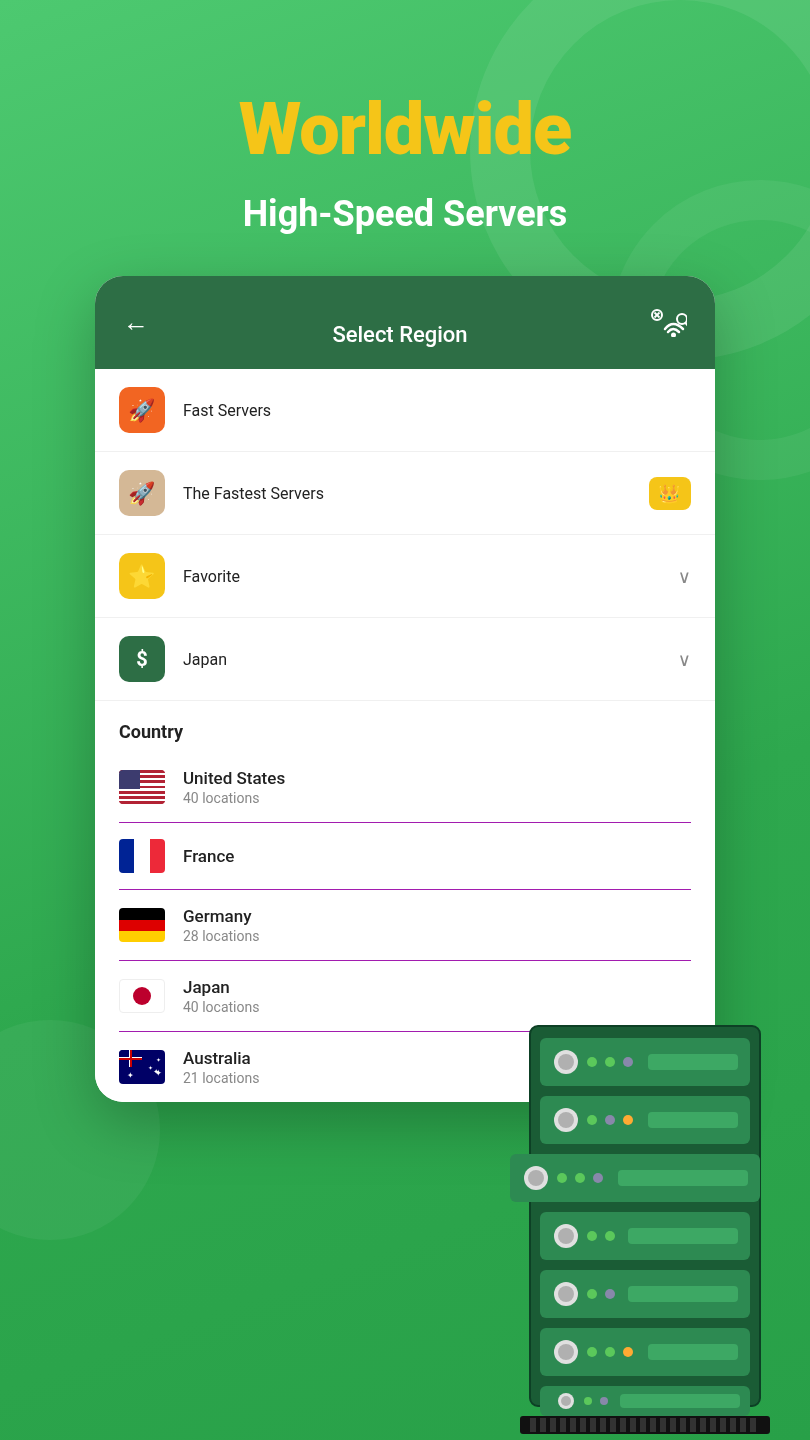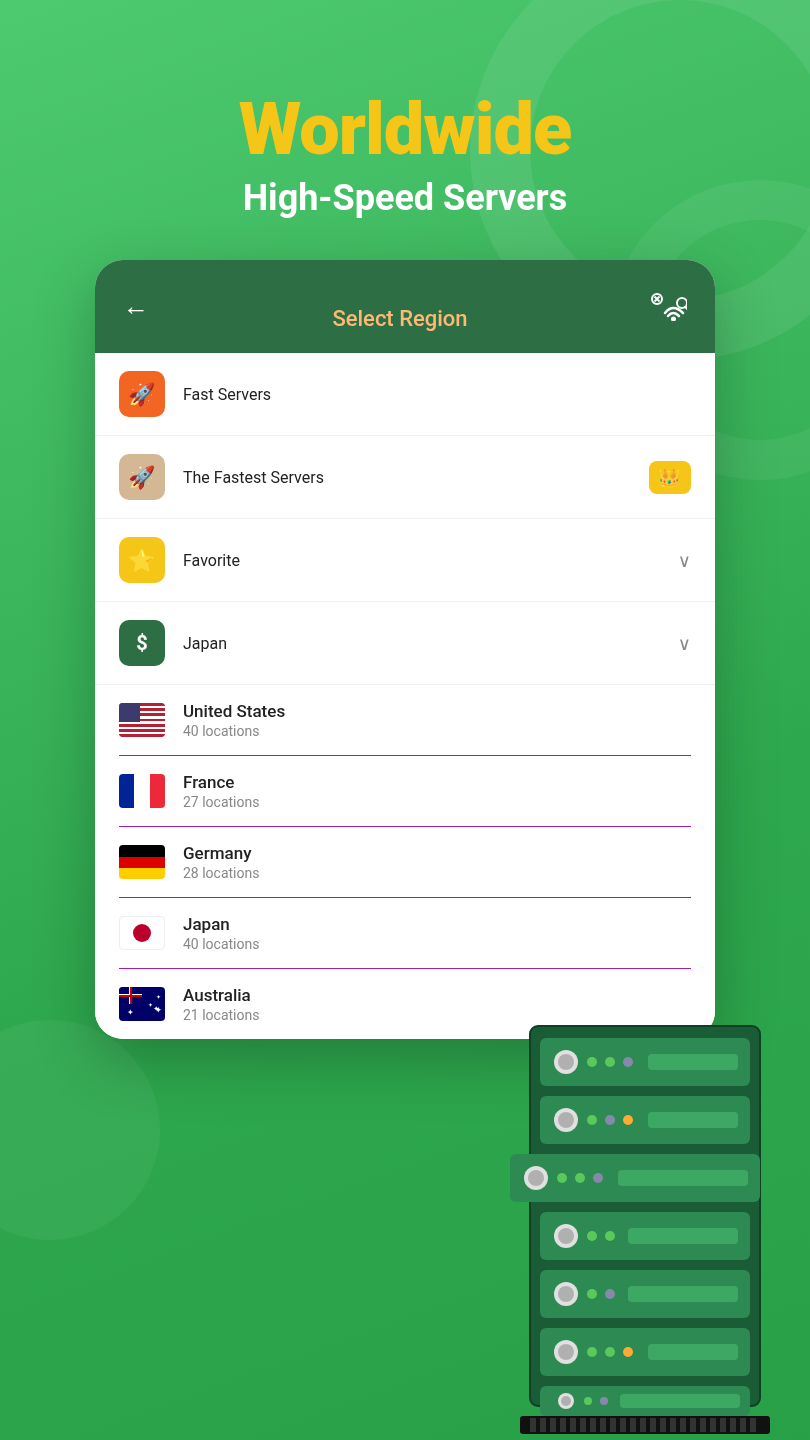--- a/index.html
+++ b/index.html
@@ -60,21 +60,21 @@
       font-size: 72px;
       font-weight: 900;
       color: #f5c518;
       letter-spacing: -1px;
       line-height: 1.1;
     }
     .header-subtitle {
       font-size: 36px;
       font-weight: 700;
       color: #ffffff;
-      margin-top: 8px;
+      margin-top: 24px;
       line-height: 1.2;
     }
 
     
     .phone-container {
       position: relative;
       z-index: 2;
       margin: 40px auto 0;
       width: 620px;
     }
@@ -93,21 +93,21 @@
       display: flex;
       align-items: center;
       justify-content: space-between;
     }
     .back-btn {
       color: #fff;
       font-size: 26px;
       cursor: pointer;
     }
     .top-bar-title {
-      color: #fdba74;
+      color: #ffffff;
       font-size: 22px;
       font-weight: 500;
       flex: 1;
       text-align: center;
       margin-top: 24px;
     }
     .wifi-icon-container {
       display: flex;
       align-items: center;
       gap: 4px;
@@ -329,20 +329,21 @@
 
       <div class="menu-item">
         <div class="menu-item-icon icon-green" style="color:#fff;font-weight:700;font-size:20px;">$</div>
         <span class="menu-item-label">Japan</span>
         <span class="menu-item-right">∨</span>
       </div>
 
     </div>
 
     <div class="country-section">
+      <div class="country-header">Country</div>
 
       <div class="country-item">
         <div class="flag-container flag-us">
           <div style="position:absolute;top:0;left:0;width:100%;height:100%;background:linear-gradient(to bottom,#b22234 0%,#b22234 7.69%,#fff 7.69%,#fff 15.38%,#b22234 15.38%,#b22234 23.08%,#fff 23.08%,#fff 30.77%,#b22234 30.77%,#b22234 38.46%,#fff 38.46%,#fff 46.15%,#b22234 46.15%,#b22234 53.85%,#fff 53.85%,#fff 61.54%,#b22234 61.54%,#b22234 69.23%,#fff 69.23%,#fff 76.92%,#b22234 76.92%,#b22234 84.62%,#fff 84.62%,#fff 92.31%,#b22234 92.31%,#b22234 100%);border-radius:4px;"></div>
           <div style="position:absolute;top:0;left:0;width:46%;height:54%;background:#3c3b6e;border-radius:4px 0 0 0;"></div>
         </div>
         <div class="country-info">
           <div class="country-name">United States</div>
           <div class="country-locations">40 locations</div>
         </div>
@@ -351,21 +352,20 @@
       <div class="country-item">
         <div class="flag-container" style="border-radius:4px;overflow:hidden;">
           <div class="flag-fr" style="width:100%;height:100%;display:flex;">
             <div class="flag-fr-blue"></div>
             <div class="flag-fr-white"></div>
             <div class="flag-fr-red"></div>
           </div>
         </div>
         <div class="country-info">
           <div class="country-name">France</div>
-          <div class="country-locations">27 locations</div>
         </div>
       </div>
 
       <div class="country-item">
         <div class="flag-container" style="border-radius:4px;overflow:hidden;">
           <div class="flag-de" style="width:100%;height:100%;display:flex;flex-direction:column;">
             <div class="flag-de-black"></div>
             <div class="flag-de-red"></div>
             <div class="flag-de-gold"></div>
           </div>

